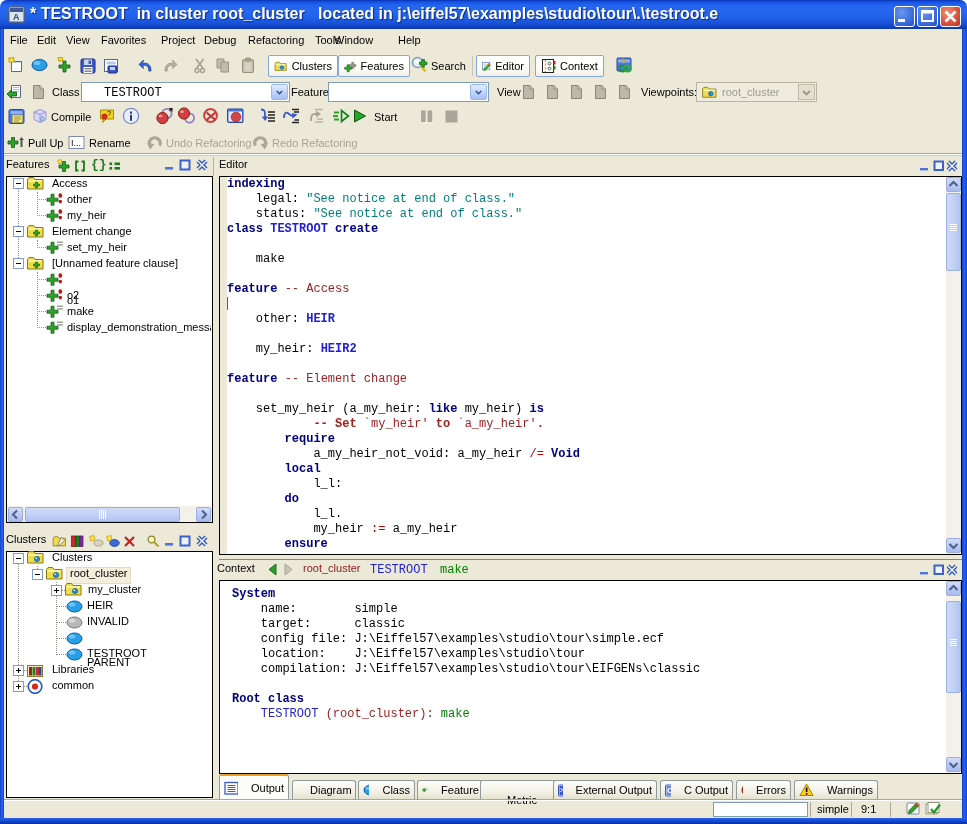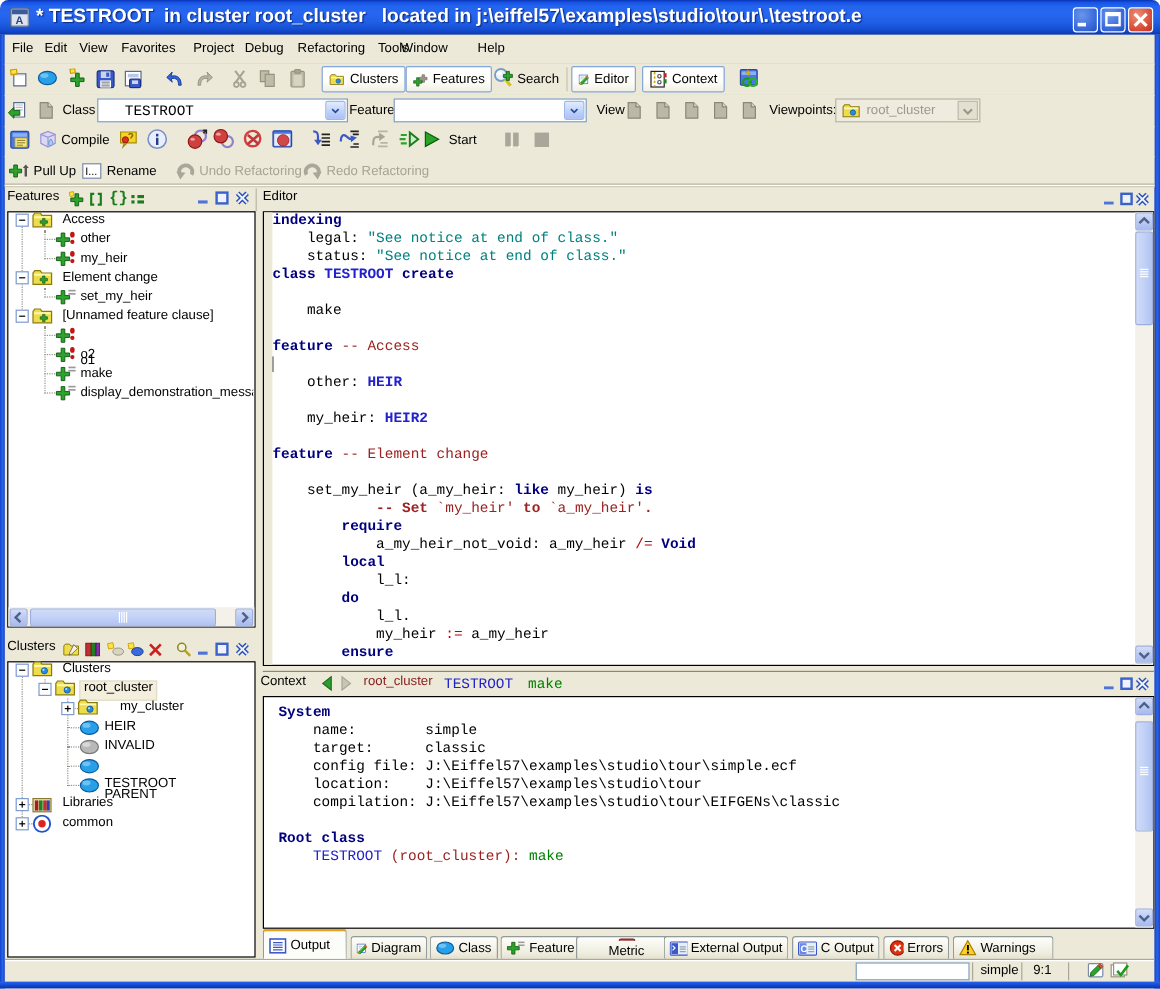--- a/index.html
+++ b/index.html
@@ -49,21 +49,21 @@
 pre{margin:0;font-family:"Liberation Mono",monospace;font-size:12px;line-height:15px;}
 .kw{color:#00007f;font-weight:bold;}
 .cls{color:#2222cc;font-weight:bold;}
 .str{color:#008080;}
 .cmt{color:#9c2121;}
 .op{color:#c00000;}
 .grn{color:#008000;}
 
 .tab{top:780px;height:19px;white-space:nowrap;border:1px solid #919b9c;border-bottom:none;border-radius:3px 3px 0 0;
  background:linear-gradient(180deg,#fefefb,#f0eee1 70%,#e4e1cd);display:flex;align-items:center;
- box-sizing:border-box;padding:0 4px;gap:3px;font-size:11px;}
+ box-sizing:border-box;padding:0 4px;gap:13px;font-size:11px;}
 #tab-output{top:774px;height:25px;background:#fcfcf9;border-top:2px solid #e8a020;z-index:3;}
 
 #status{left:4px;top:799px;width:958px;height:19px;border-top:1px solid #aca899;box-shadow:inset 0 1px 0 #fff;}
 .scell{top:802px;height:15px;border-left:1px solid #aca899;}
 
 .sb-track{background:#f3f1ea;}
 .sb-btn{background:linear-gradient(180deg,#d3ddf8,#bccbf5 50%,#a8bbee);border:1px solid #9caedd;border-radius:2px;box-sizing:border-box;}
 .sb-thumb{background:linear-gradient(90deg,#cfdbf8,#c2d1f6 50%,#b0c3f2);border:1px solid #9caedd;border-radius:2px;box-sizing:border-box;}
 .sb-thumbh{background:linear-gradient(180deg,#cfdbf8,#c2d1f6 50%,#b0c3f2);border:1px solid #9caedd;border-radius:2px;box-sizing:border-box;}
 .trow{position:absolute;white-space:nowrap;font-size:11px;}
@@ -607,21 +607,21 @@
       <rect x="6.5" y="4" width="3" height="8.5" fill="#208020"></rect>
       <rect x="10" y="4" width="3" height="8.5" fill="#c03030"></rect>
       <rect x="13" y="4" width="2.5" height="8.5" fill="#3040b0"></rect>
     </svg>
   <svg class="abs" style="left:26px;top:679px;" width="19" height="15">
       <circle cx="9" cy="7.5" r="6.8" fill="#fff" stroke="#2255cc" stroke-width="1.6"></circle>
       <circle cx="9" cy="7.5" r="3.1" fill="#dd2222"></circle>
     </svg>
   <div class="trow" style="left:52px;top:551px;">Clusters</div>
   <div class="trow" style="left:70px;top:567px;">root_cluster</div>
-  <div class="trow" style="left:100px;top:583px;">my_cluster</div>
+  <div class="trow" style="left:88px;top:583px;">my_cluster</div>
   <div class="trow" style="left:87px;top:599px;">HEIR</div>
   <div class="trow" style="left:87px;top:615px;">INVALID</div>
   <div class="trow" style="left:87px;top:631px;margin-top:25px;">PARENT</div>
   <div class="trow" style="left:87px;top:647px;">TESTROOT</div>
   <div class="trow" style="left:52px;top:663px;">Libraries</div>
   <div class="trow" style="left:52px;top:679px;">common</div>
 
   <div id="ed-hdr" class="abs phdr-txt">Editor</div>
   <svg class="abs" style="left:919px;top:161px;" width="11" height="11">
       <rect x="1" y="7" width="8" height="2.4" fill="#4f74d8"></rect>

